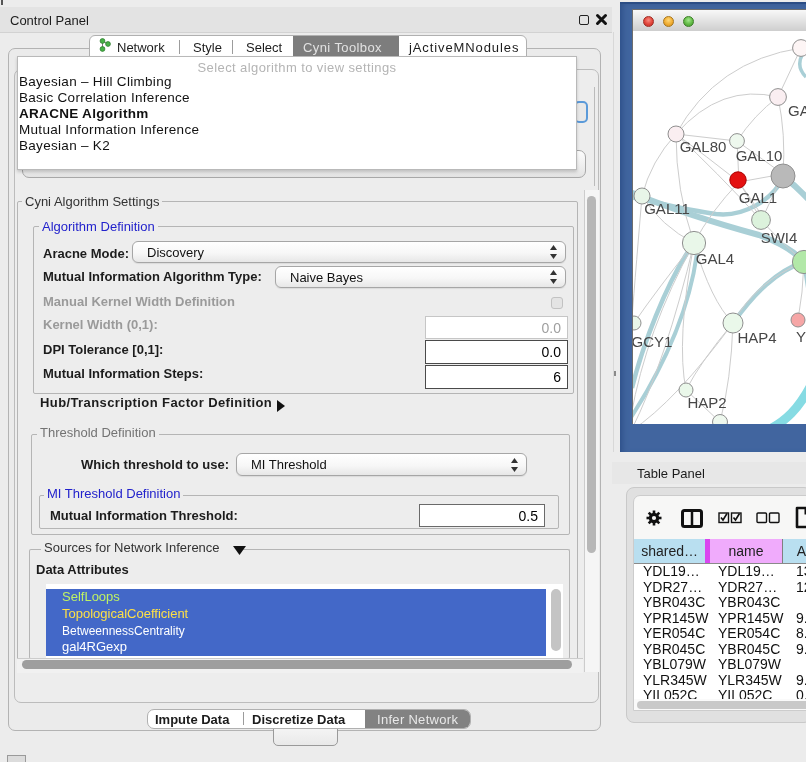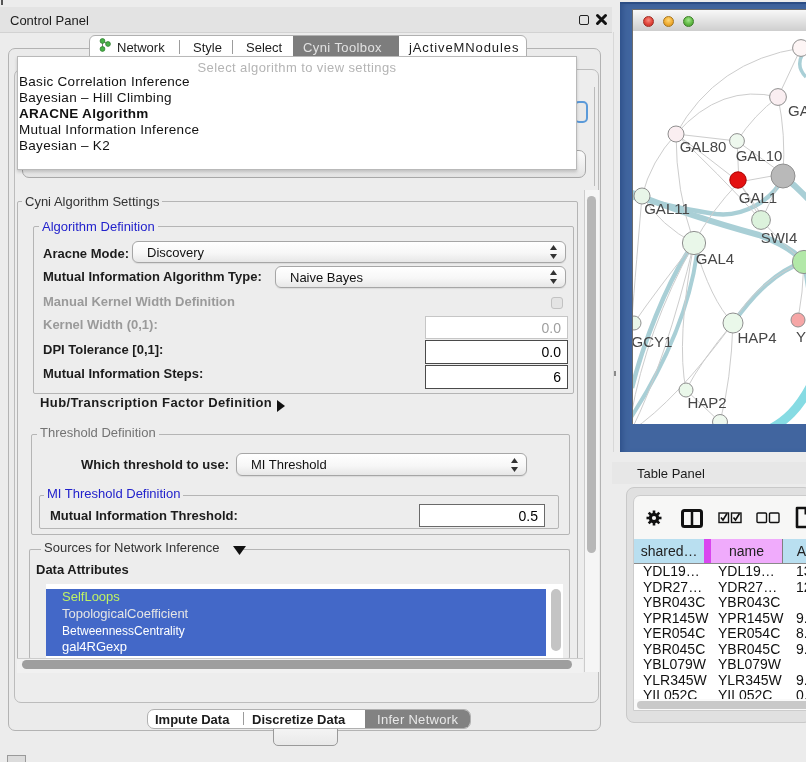--- a/index.html
+++ b/index.html
@@ -56,22 +56,22 @@
 <div class="abs" style="left:303px;top:40px;font-size:13px;color:#e2e2e2;white-space:nowrap;letter-spacing:.4px;">Cyni Toolbox</div>
 <div class="abs lbl" style="left:409px;top:40px;letter-spacing:.9px;">jActiveMNodules</div>
 
 <div class="abs" style="left:574px;top:101px;width:14px;height:22px;border:2px solid #5b9ad9;border-radius:5px;background:#e8e8e8;box-sizing:border-box;"></div>
 <div class="abs" style="left:594px;top:87px;width:1px;height:99px;background:#bbb;"></div>
 <div class="abs" style="left:22px;top:150px;width:564px;height:28px;border:1px solid #a8a8a8;border-radius:7px;background:linear-gradient(#fdfdfd,#e3e3e3);box-sizing:border-box;"></div>
 
 <div class="abs" style="left:17px;top:56px;width:560px;height:114px;background:#fff;border:1px solid #b9b9b9;box-shadow:0 2px 3px rgba(0,0,0,0.18);box-sizing:border-box;">
   <div style="text-align:center;font-size:13px;color:#b4b4b4;margin-top:3px;letter-spacing:.4px;">Select algorithm to view settings</div>
   <div id="plist" style="margin-top:-1px;font-size:13.5px;color:#111;line-height:15.9px;padding-left:1px;letter-spacing:.3px;">
+    <div>Bayesian – Hill Climbing</div>
     <div>Basic Correlation Inference</div>
-    <div>Bayesian – Hill Climbing</div>
     <div class="bold">ARACNE Algorithm</div>
     <div>Mutual Information Inference</div>
     <div>Bayesian – K2</div>
   </div>
 </div>
 
 <div class="grp" style="left:17px;top:201px;width:561px;height:467px;border-radius:2px;"></div>
 <div class="gtitle" style="left:22px;top:194px;color:#333;">Cyni Algorithm Settings</div>
 
 <div class="grp" style="left:33px;top:226px;width:541px;height:168px;border-radius:2px;"></div>
@@ -134,21 +134,21 @@
 <div class="gtitle" style="left:41px;top:540px;color:#333;padding-right:22px;">Sources for Network Inference</div>
 <svg class="abs" style="left:233px;top:546px;" width="13" height="9" viewBox="0 0 13 9">
     <path d="M0 0 L13 0 L6.5 9 Z" fill="#111"></path>
   </svg>
 
 <div class="abs lbl bold" style="left:36px;top:562px;">Data Attributes</div>
 
 <div class="abs" style="left:46px;top:584px;width:517px;height:75px;background:#fff;overflow:hidden;">
   <div style="margin-top:5px;">
     <div style="height:16.8px;background:#4368c8;color:#bef264;font-size:13px;padding-left:16px;line-height:16.8px;width:500px;box-sizing:border-box;">SelfLoops</div>
-    <div style="height:16.8px;background:#4368c8;color:#e5e5e5;font-size:13px;padding-left:16px;line-height:16.8px;width:500px;box-sizing:border-box;">TopologicalCoefficient</div>
+    <div style="height:16.8px;background:#4368c8;color:#fde047;font-size:13px;padding-left:16px;line-height:16.8px;width:500px;box-sizing:border-box;">TopologicalCoefficient</div>
     <div style="height:16.8px;background:#4368c8;color:#fff;font-size:12px;padding-left:16px;line-height:16.8px;width:500px;box-sizing:border-box;">BetweennessCentrality</div>
     <div style="height:16.8px;background:#4368c8;color:#fff;font-size:13px;padding-left:16px;line-height:16.8px;width:500px;box-sizing:border-box;">gal4RGexp</div>
   </div>
 </div>
 <div class="abs" style="left:551px;top:589px;width:10px;height:62px;background:#c4c4c4;border-radius:5px;"></div>
 
 <div class="abs" style="left:17px;top:658px;width:566px;height:14px;background:#f1f1f1;border-top:1px solid #ccc;"></div>
 <div class="abs" style="left:22px;top:660px;width:550px;height:9px;background:#9e9e9e;border-radius:4.5px;"></div>
 
 <div class="abs" style="left:584px;top:190px;width:14px;height:482px;background:#f5f5f5;border-left:1px solid #ccc;"></div>
@@ -287,21 +287,21 @@
 <svg class="abs" style="left:756px;top:511px;" width="24" height="13" viewBox="0 0 24 13">
   <rect x="1" y="2" width="9.5" height="9.5" rx="1" fill="none" stroke="#111" stroke-width="1.4"></rect>
   <rect x="13.5" y="2" width="9.5" height="9.5" rx="1" fill="none" stroke="#111" stroke-width="1.4"></rect>
 </svg>
 <svg class="abs" style="left:795px;top:506px;" width="18" height="23" viewBox="0 0 18 23">
   <path d="M2 2 L11 2 L16 7 L16 21 L2 21 Z" fill="none" stroke="#111" stroke-width="2.6" stroke-linejoin="round"></path>
   <path d="M10.5 2 L10.5 7.5 L16 7.5" fill="none" stroke="#111" stroke-width="2"></path>
 </svg>
 
 <div class="abs" style="left:634px;top:539px;width:172px;height:24px;display:flex;font-size:14px;color:#222;">
-  <div style="width:75.5px;background:#b9dff0;border-right:7px solid #d946ef;text-align:center;line-height:24px;">shared…</div>
+  <div style="width:75.5px;background:#b9dff0;border-right:5px solid #d946ef;text-align:center;line-height:24px;">shared…</div>
   <div style="width:75.5px;background:#f0abfc;border-right:1px solid #808080;text-align:center;line-height:24px;">name</div>
   <div style="flex:1;background:#b9dff0;line-height:24px;padding-left:14px;">A</div>
 </div>
 <div class="abs" style="left:634px;top:563px;width:172px;height:1px;background:#8a8a8a;"></div>
 <div class="abs" style="left:634px;top:564px;width:172px;height:136px;background:#fff;font-size:14px;color:#111;overflow:hidden;">
   <div class="trow">
       <span>YDL19…</span>
       <span>YDL19…</span>
       <span>13</span>
     </div>

